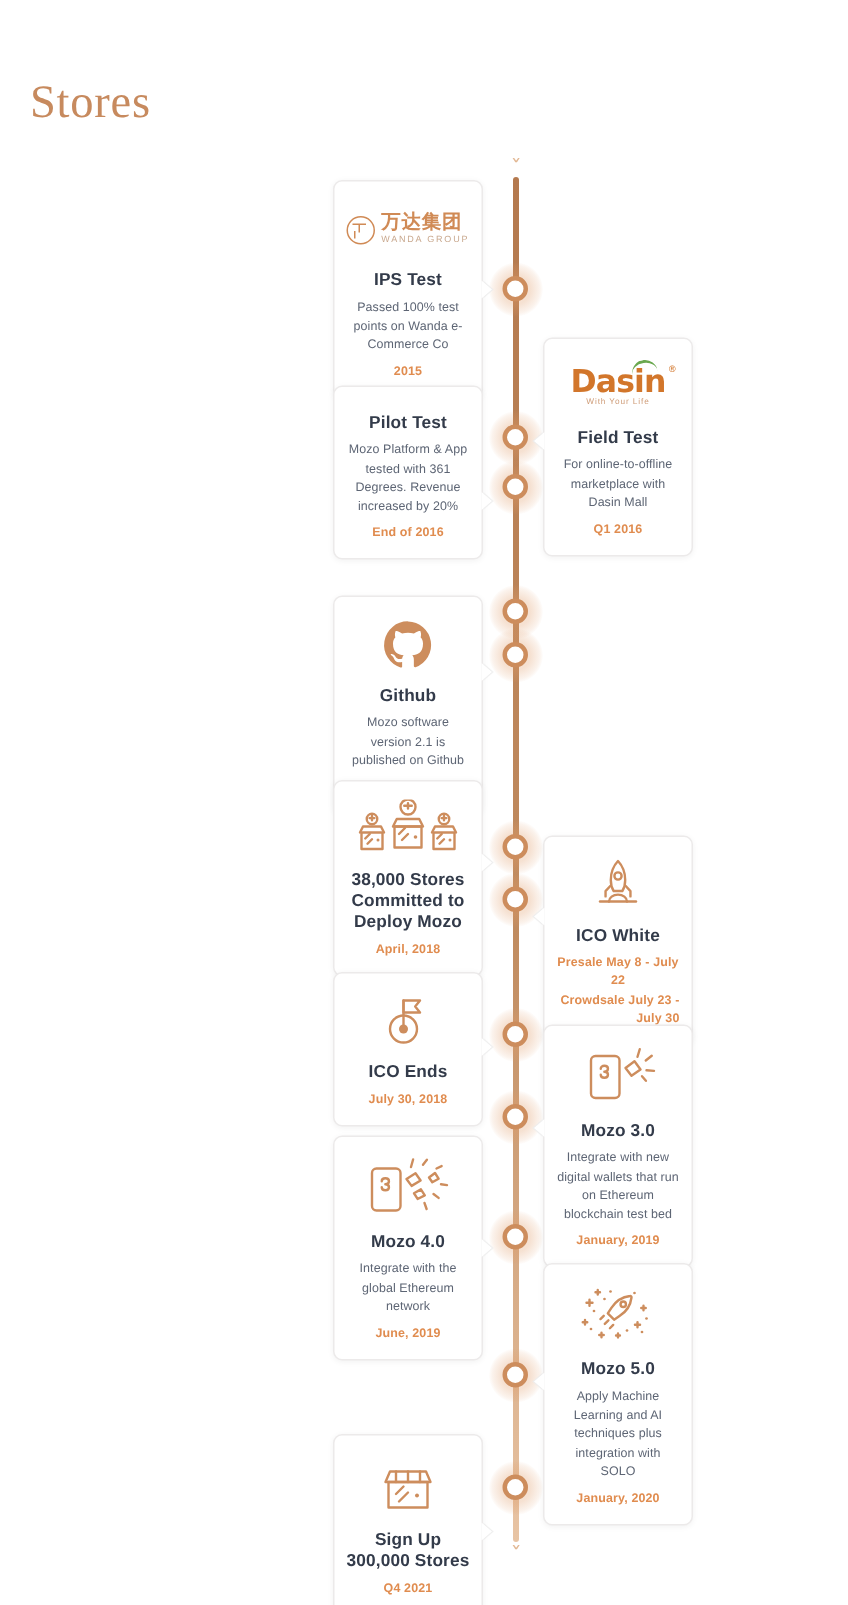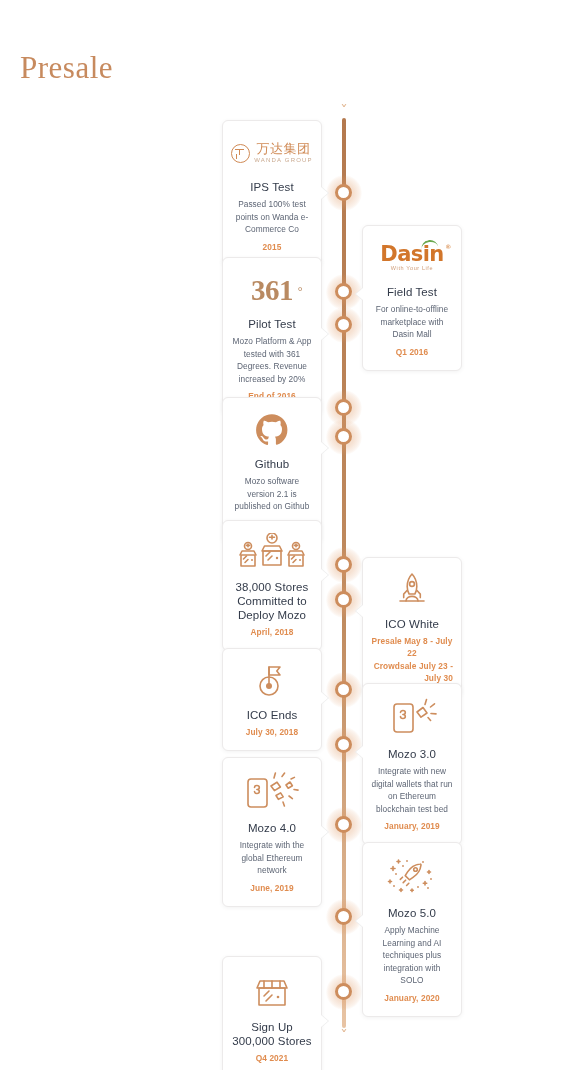--- a/index.html
+++ b/index.html
@@ -102,21 +102,21 @@
     position: absolute;
     width: 0; height: 0;
     border-top: 6px solid transparent;
     border-bottom: 6px solid transparent;
   }
   .card.left .nub  { right: -7px; border-left: 7px solid #ffffff; filter: drop-shadow(1px 0 0 #ececec); }
   .card.right .nub { left: -7px;  border-right: 7px solid #ffffff; filter: drop-shadow(-1px 0 0 #ececec); }
 
   .card-title {
     font-size: 11.5px;
-    font-weight: normal;
+    font-weight: bold;
     color: #333b4a;
     letter-spacing: 0.1px;
     line-height: 14px;
     margin: 6px 0 4px 0;
   }
   .card-desc {
     font-size: 8.3px;
     color: #5d6574;
     line-height: 12.5px;
     margin: 0 0 5px 0;
@@ -161,22 +161,22 @@
   }
   .wanda-mark::after {
     content: "";
     position: absolute; left: 6.5px; top: 5px;
     width: 1.6px; height: 5px; background: #d08a55;
     box-shadow: -3px 4px 0 0 #d08a55, 0 0 0 0 #d08a55;
   }
   .wanda-txt { text-align: left; }
   .wanda-cn {
     font-family: "DejaVu Sans", sans-serif;
-    font-size: 13px; font-weight: normal; color: #d08a55;
-    line-height: 14px; letter-spacing: 0.5px; text-align: center;
+    font-size: 13px; font-weight: bold; color: #d08a55;
+    line-height: 14px; letter-spacing: 0.5px;
   }
   .wanda-en {
     font-size: 6px; color: #c9a98f; letter-spacing: 1.2px; line-height: 8px;
   }
 
   .dasin { line-height: 1; }
   .dasin-word {
     font-family: "DejaVu Sans", sans-serif;
     font-size: 21px;
     font-weight: bold;
@@ -217,21 +217,21 @@
   }
 
   
   svg { display: block; }
   .ic { stroke: #cd8d5d; fill: none; stroke-width: 1.6; stroke-linecap: round; stroke-linejoin: round; }
   .ic-fill { fill: #cd8d5d; }
 </style>
 </head>
 <body>
 
-<div class="page-title">Presale</div>
+<div class="page-title">Stores</div>
 
 <div class="timeline">
 
   <div class="chev chev-top">ˇ</div>
   <div class="spine"></div>
   <div class="chev chev-bot">ˇ</div>
 
   <div class="dot" style="top:193px"></div>
   <div class="dot" style="top:292px"></div>
   <div class="dot" style="top:325px"></div>
@@ -273,25 +273,20 @@
         <div class="dasin-tag">With Your Life</div>
       </div>
     </div>
     <div class="card-title">Field Test</div>
     <div class="card-desc">For online-to-offline marketplace with Dasin Mall</div>
     <div class="card-date">Q1 2016</div>
   </div>
 
   <div class="card left" style="top:257px">
     <div class="nub" style="top:70px"></div>
-    <div class="icon-wrap">
-      <div class="three61">
-        <span>361</span><span class="deg">°</span>
-      </div>
-    </div>
     <div class="card-title">Pilot Test</div>
     <div class="card-desc">Mozo Platform &amp; App tested with 361 Degrees. Revenue increased by 20%</div>
     <div class="card-date">End of 2016</div>
   </div>
 
 
   <div class="card left" style="top:397px">
     <div class="nub" style="top:44px"></div>
     <div class="icon-wrap">
       <svg width="36" height="36" viewBox="0 0 24 24">

